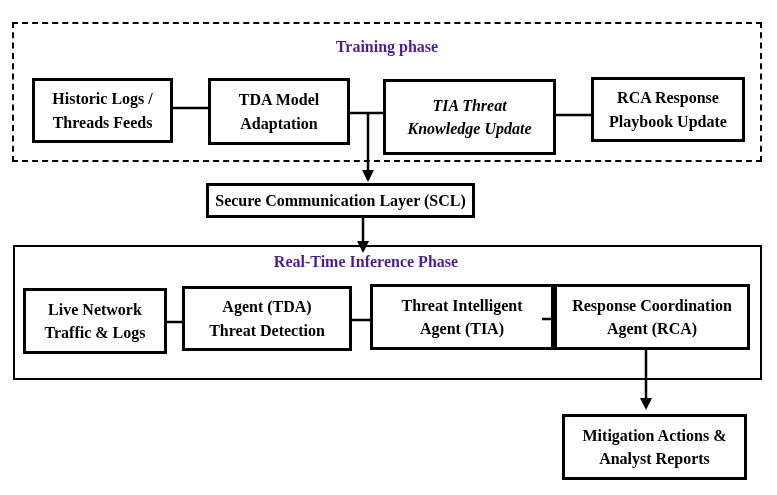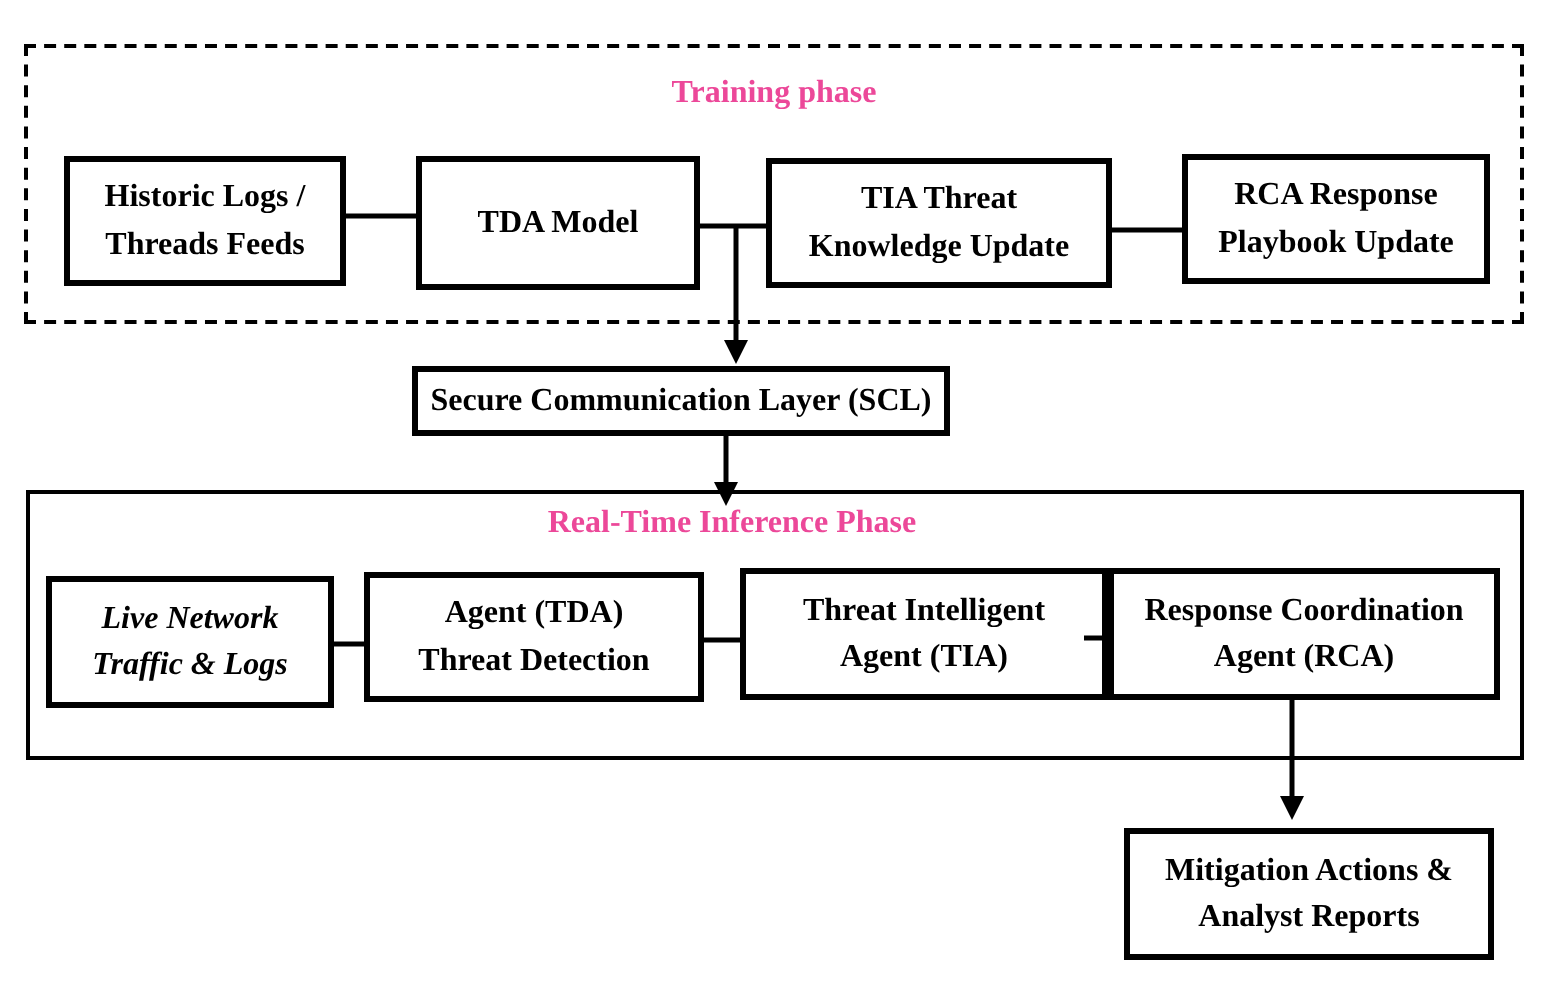--- a/index.html
+++ b/index.html
@@ -14,21 +14,21 @@
     background: #ffffff;
     font-family: "Liberation Serif", "DejaVu Serif", serif;
     color: #000000;
     overflow: hidden;
   }
   .phase-title {
     position: absolute;
     text-align: center;
     font-weight: bold;
     font-size: 16px;
-    color: #ec4899;
+    color: #4c1d95;
   }
   .node {
     position: absolute;
     box-sizing: border-box;
     border: 3px solid #000000;
     background: #ffffff;
     display: flex;
     flex-direction: column;
     align-items: center;
     justify-content: center;
@@ -50,28 +50,28 @@
   #inference-phase-box {
     left: 13px; top: 245px; width: 749px; height: 135px;
     border: 2px solid #000000;
   }
   #training-title { left: 12px; top: 38px; width: 750px; }
   #inference-title { left: 13px; top: 253px; width: 706px; }
 
   
   #node-historic  { left: 32px;  top: 78px; width: 141px; height: 65px; }
   #node-tda-model { left: 208px; top: 78px; width: 142px; height: 67px; }
-  #node-tia-know  { left: 383px; top: 79px; width: 173px; height: 65px; }
+  #node-tia-know  { left: 383px; top: 79px; width: 173px; height: 76px; font-style: italic; }
   #node-rca-play  { left: 591px; top: 77px; width: 154px; height: 65px; }
 
   
   #node-scl { left: 206px; top: 183px; width: 269px; height: 35px; }
 
   
-  #node-live-traffic { left: 23px;  top: 288px; width: 144px; height: 66px; font-style: italic; }
+  #node-live-traffic { left: 23px;  top: 288px; width: 144px; height: 66px; }
   #node-tda-agent    { left: 182px; top: 286px; width: 170px; height: 65px; }
   #node-tia-agent    { left: 370px; top: 284px; width: 184px; height: 66px; }
   #node-rca-agent    { left: 554px; top: 284px; width: 196px; height: 66px; }
 
   
   #node-mitigation { left: 562px; top: 414px; width: 185px; height: 66px; }
 
   #connector-layer {
     position: absolute;
     left: 0; top: 0;
@@ -87,20 +87,21 @@
 
   <div id="training-phase-box" class="phase-box"></div>
   <div id="training-title" class="phase-title">Training phase</div>
 
   <div id="node-historic" class="node">
     <span>Historic Logs /</span>
     <span>Threads Feeds</span>
   </div>
   <div id="node-tda-model" class="node">
     <span>TDA Model</span>
+    <span>Adaptation</span>
   </div>
   <div id="node-tia-know" class="node">
     <span>TIA Threat</span>
     <span>Knowledge Update</span>
   </div>
   <div id="node-rca-play" class="node">
     <span>RCA Response</span>
     <span>Playbook Update</span>
   </div>
 

